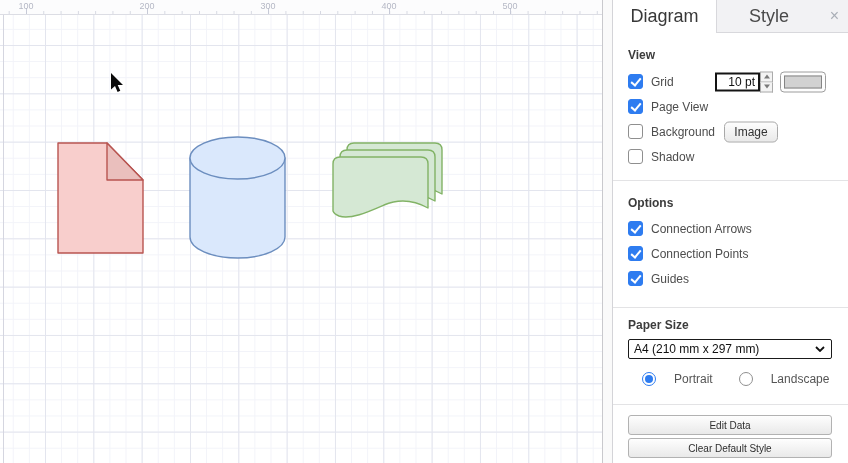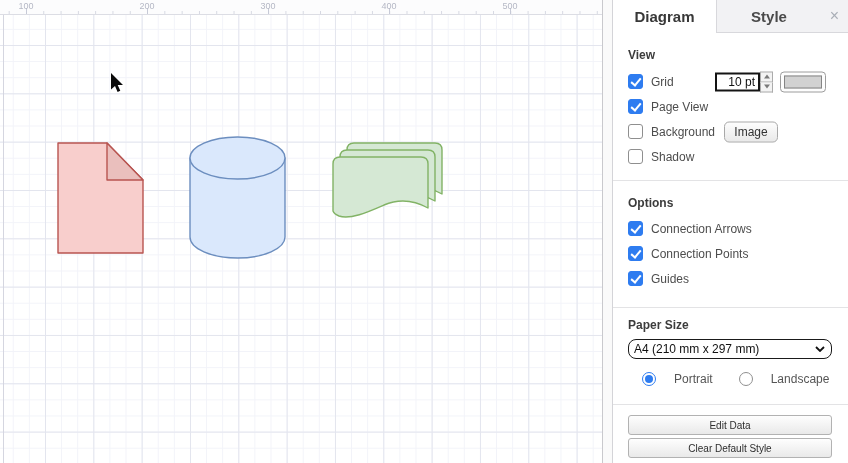--- a/index.html
+++ b/index.html
@@ -32,21 +32,21 @@
   .shapes-svg { position:absolute; left:0; top:0; }
 
   
   .vscroll { position:absolute; left:602px; top:0; width:11px; height:463px;
     background:#fafafa; border-left:1px solid #c9c9cd; border-right:1px solid #d4d4d8; }
 
   
   .panel { position:absolute; left:613px; top:0; width:235px; height:463px; background:#fff; }
   .tabbar { display:flex; height:33px; }
   .tab { display:flex; align-items:center; justify-content:center;
-    font-size:15px; font-weight:bold; }
+    font-size:18px; font-weight:normal; }
   .tab-active { width:103px; background:#fff; color:#383838; }
   .tab-inactive { width:105px; background:#f2f2f4; color:#4a4a4a;
     border-left:1px solid #d8d8dc; border-bottom:1px solid #d8d8dc; }
   .tab-closearea { flex:1; background:#f2f2f4; border-bottom:1px solid #d8d8dc;
     display:flex; align-items:center; justify-content:center; }
   .close-x { color:#a9aeb6; font-size:16px; line-height:1; cursor:default; }
 
   .panel-content { padding:0 17px 0 15px; }
   .section-title { font-size:12px; font-weight:bold; color:#3c3c3c; }
   .t-view   { margin:15px 0 7px 0; }
@@ -80,21 +80,21 @@
   .swatch-btn { width:46px; height:21px; border:1px solid #9c9c9c; border-radius:4px;
     background:#fdfdfd; display:flex; align-items:center; justify-content:center; }
   .swatch-inner { width:38px; height:13px; border:1px solid #858585; }
 
   .mini-btn { position:absolute; left:96px; top:50%; transform:translateY(-50%);
     width:54px; height:21px; border:1px solid #a8a8a8; border-radius:5px;
     background:linear-gradient(#fdfdfd,#e9e9e9); font-size:12px; color:#333;
     display:flex; align-items:center; justify-content:center; }
 
   .select-box { margin-top:7px; width:204px; height:20px; border:1px solid #1a1a1a;
-    border-radius:8px; background:#fff; display:flex; align-items:center;
+    border-radius:2px; background:#fff; display:flex; align-items:center;
     padding:0 6px 0 5px; }
   .select-text { flex:1; font-size:12px; color:#111; white-space:nowrap; overflow:hidden; }
 
   .radio-row { display:flex; align-items:center; margin-top:12px; padding-left:14px; height:15px;gap:12px; }
   .radio { width:14px; height:14px; border-radius:50%; margin-right:6px; flex:0 0 auto;
     display:flex; align-items:center; justify-content:center; background:#fff; }
   .radio[data-checked="true"]  { border:1px solid #2e7cf0; }
   .radio[data-checked="true"]::after { content:""; width:8px; height:8px; border-radius:50%;
     background:#2e7cf0; }
   .radio[data-checked="false"] { border:1px solid #8f8f8f; }

